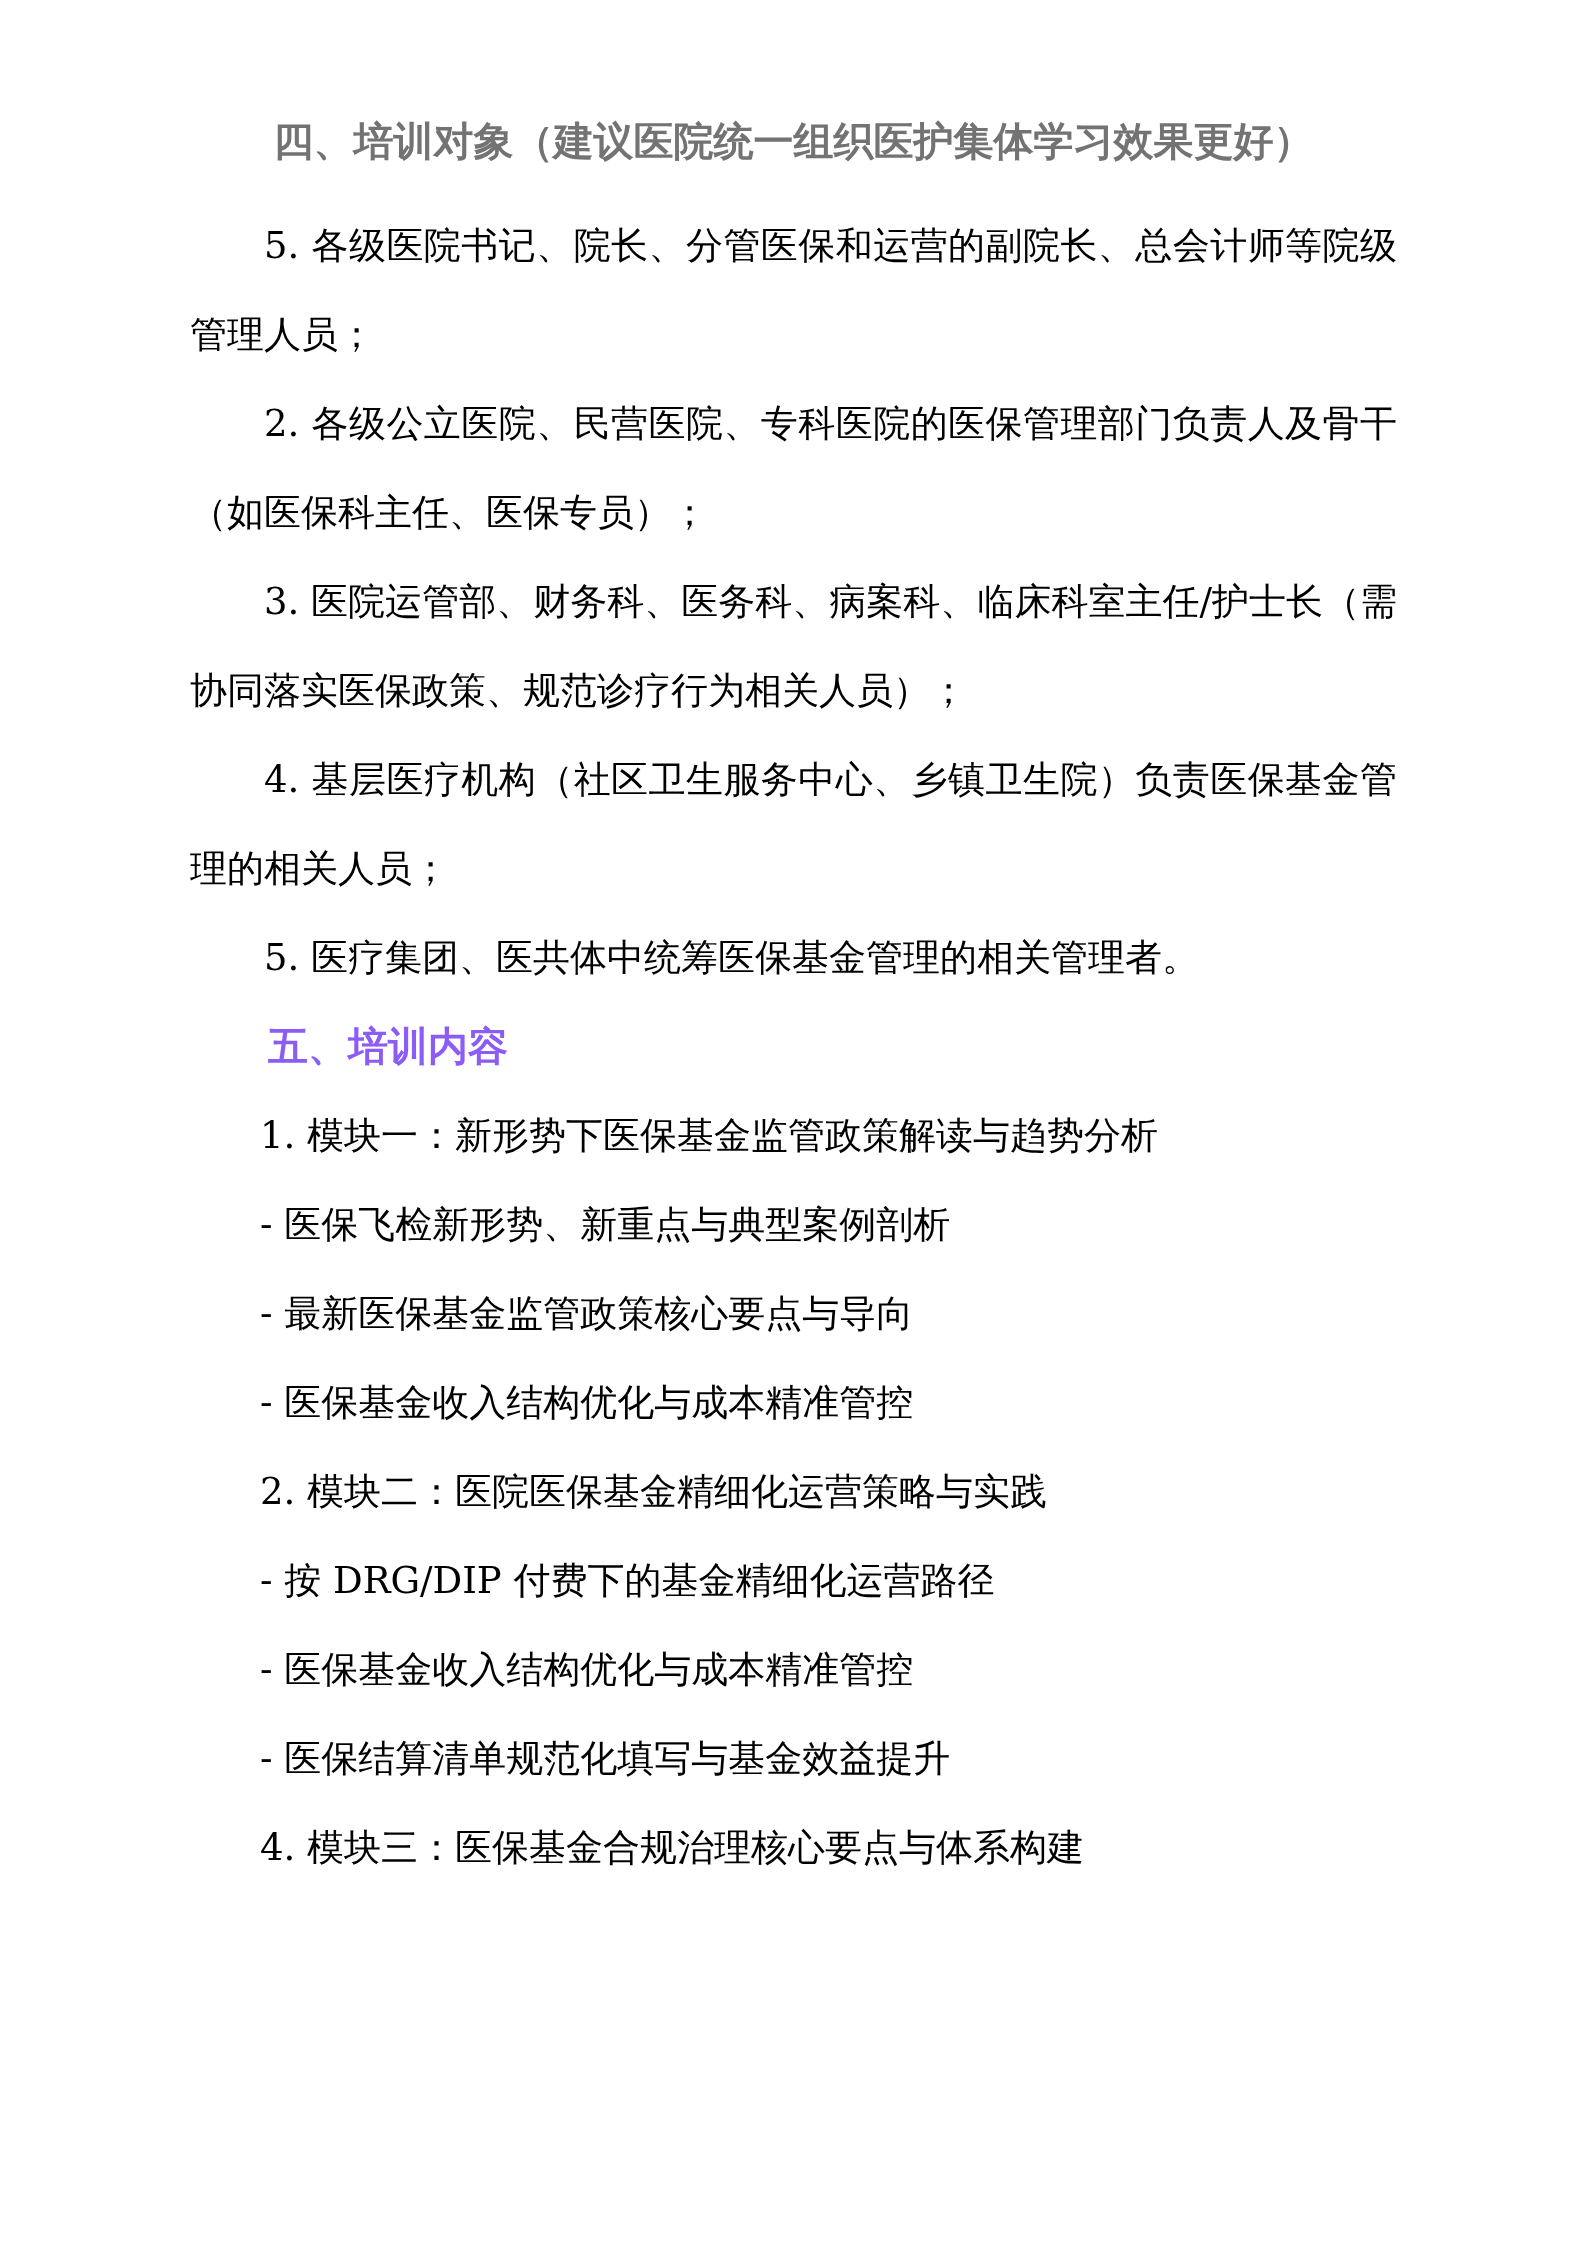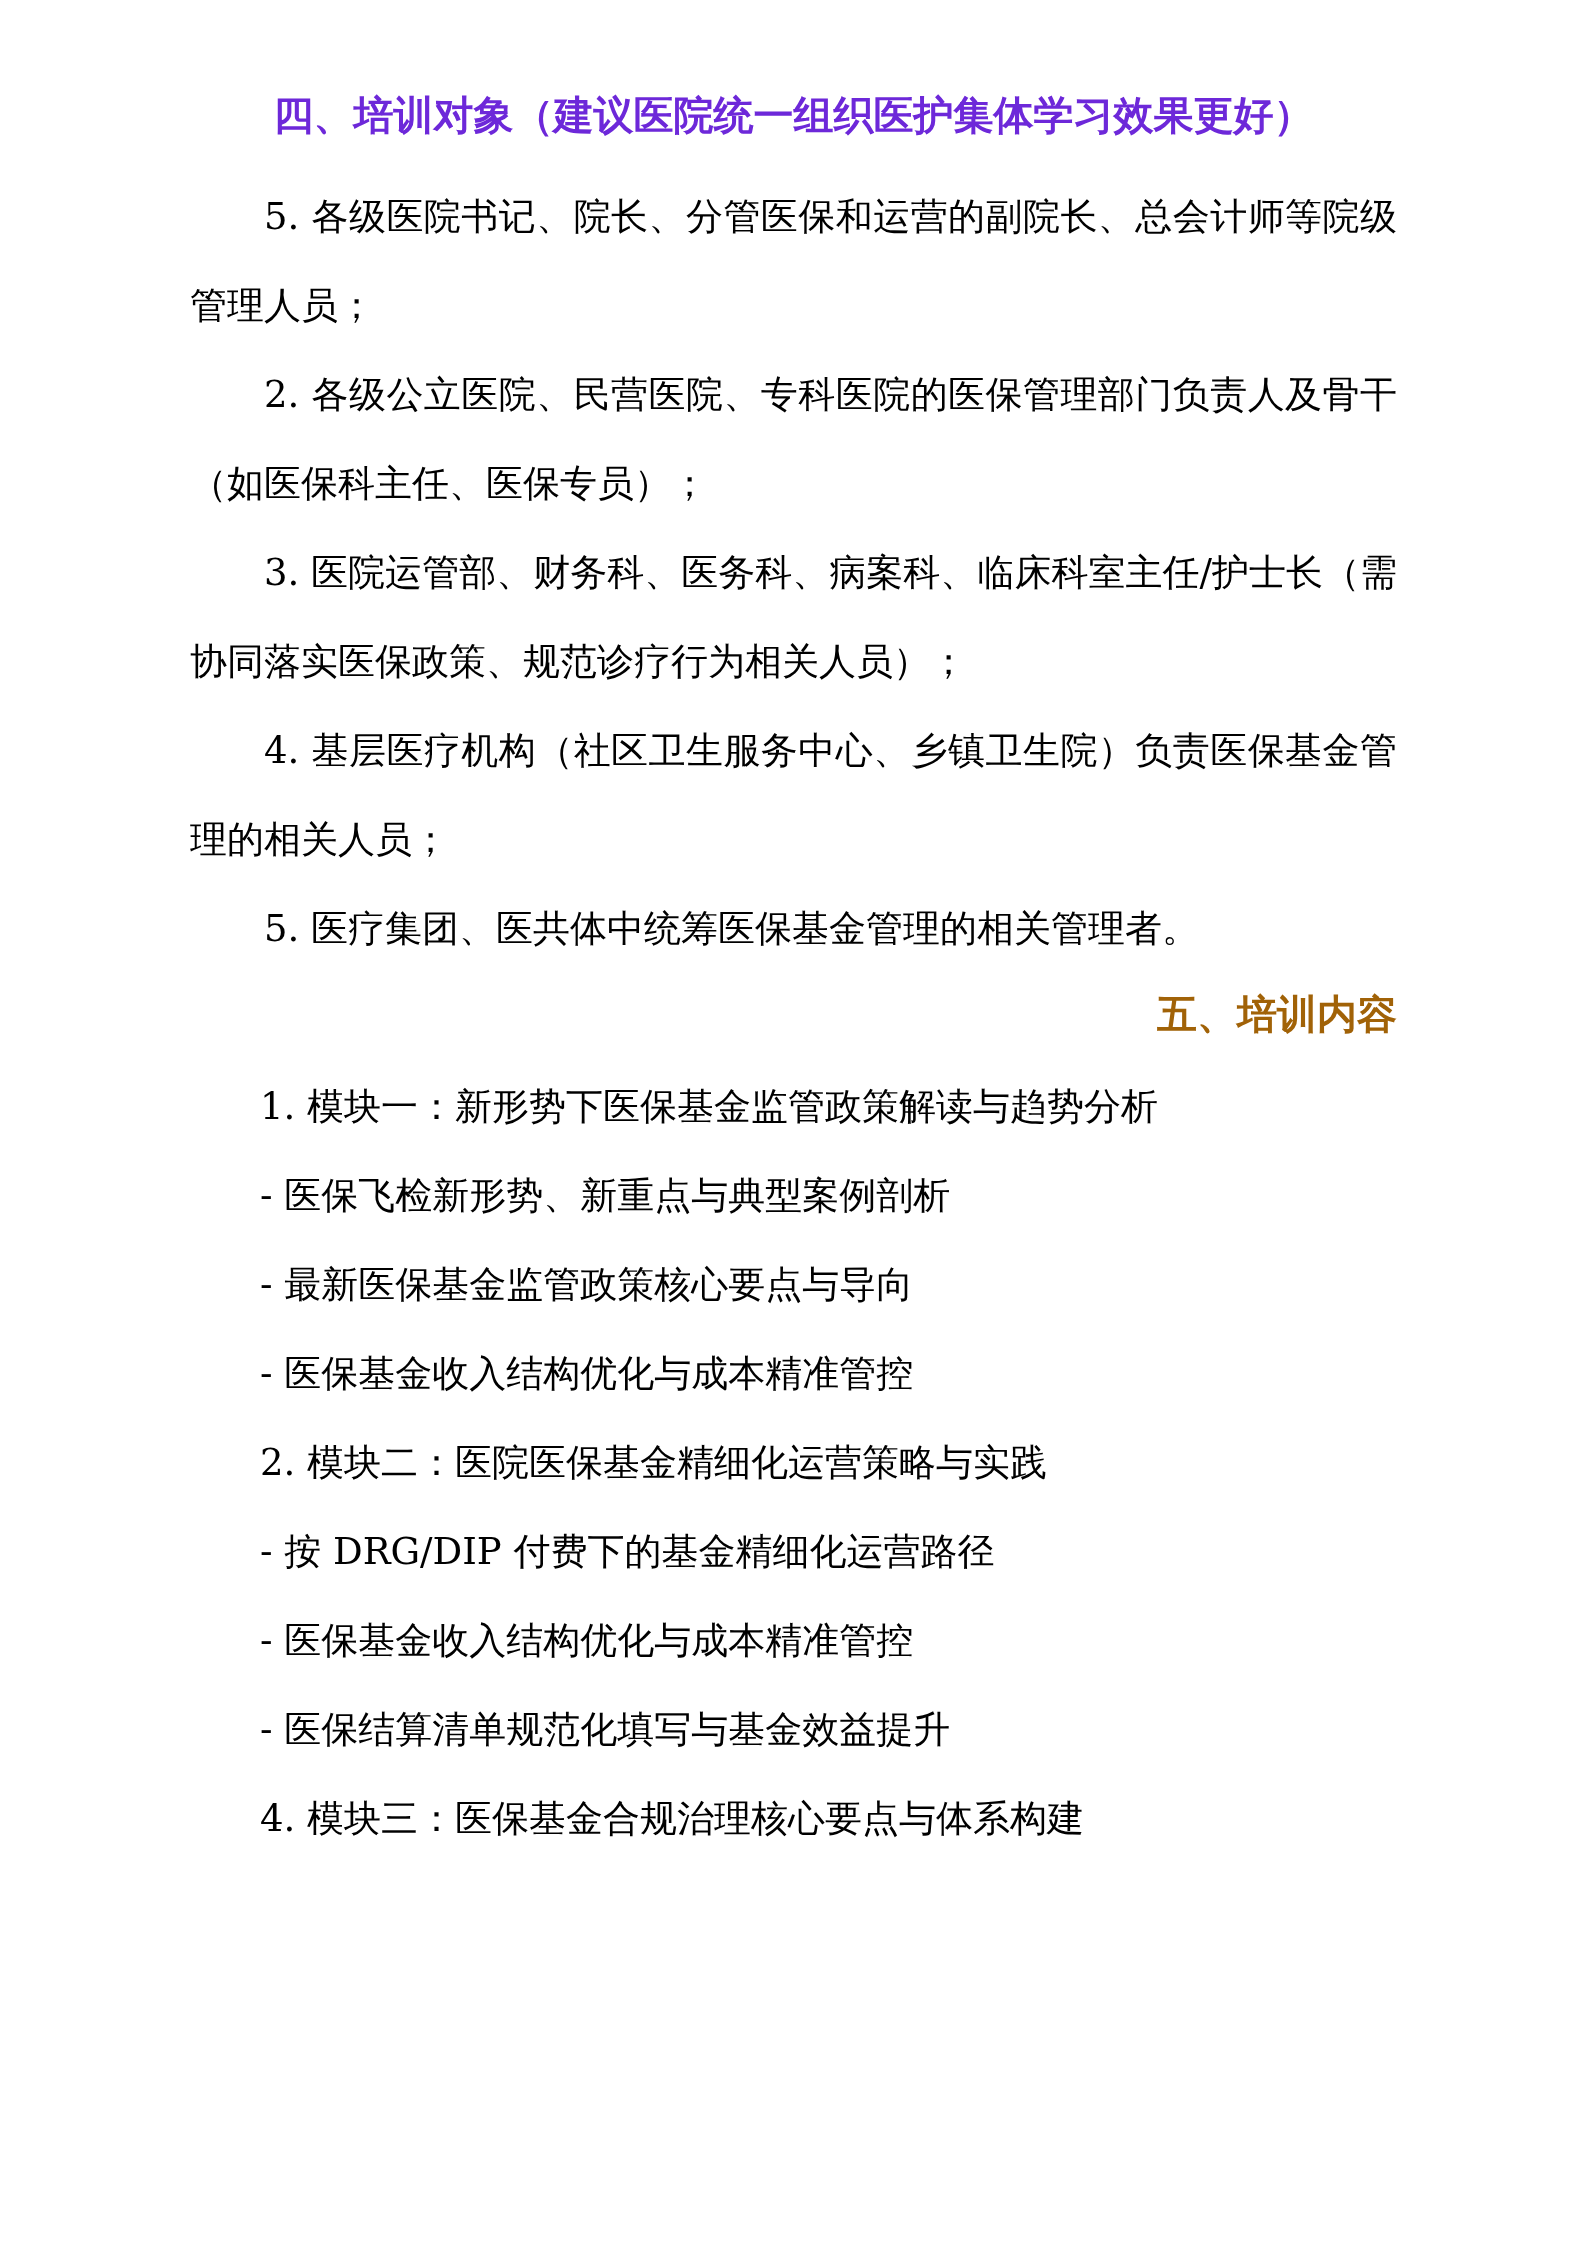--- a/index.html
+++ b/index.html
@@ -12,50 +12,49 @@
     width: 1587px;
     height: 2245px;
     background: #ffffff;
     color: #000000;
     overflow: hidden;
     box-sizing: border-box;
     padding: 0 190px;
   }
   .doc-title {
     margin: 0;
-    padding-top: 88px;
-    font-family: Liberation Serif, serif;
+    padding-top: 117px;
+    font-family: Liberation Mono, monospace;
     font-weight: bold;
     font-size: 40px;
     line-height: 56px;
     text-align: center;
-    color: #6d28d9;
+    color: #737373;
     letter-spacing: 0px;
   }
   .content {
     margin-top: 28px;
     font-family: "DejaVu Serif", "Liberation Serif", serif;
     font-size: 37px;
     line-height: 89px;
     color: #000000;
   }
   .para {
     margin: 0;
     text-indent: 74px;
     text-align: justify;
   }
   .section-heading {
     margin: 0;
-    font-family: Liberation Mono, monospace;
+    font-family: Liberation Sans, sans-serif;
     font-weight: bold;
     font-size: 40px;
     line-height: 89px;
     text-indent: 78px;
-    color: #a16207;
-    text-align: right;
+    color: #8b5cf6;
   }
   .content-item {
     margin: 0;
     text-indent: 70px;
     text-align: left;
     white-space: nowrap;
   }
 </style>
 </head>
 <body>

